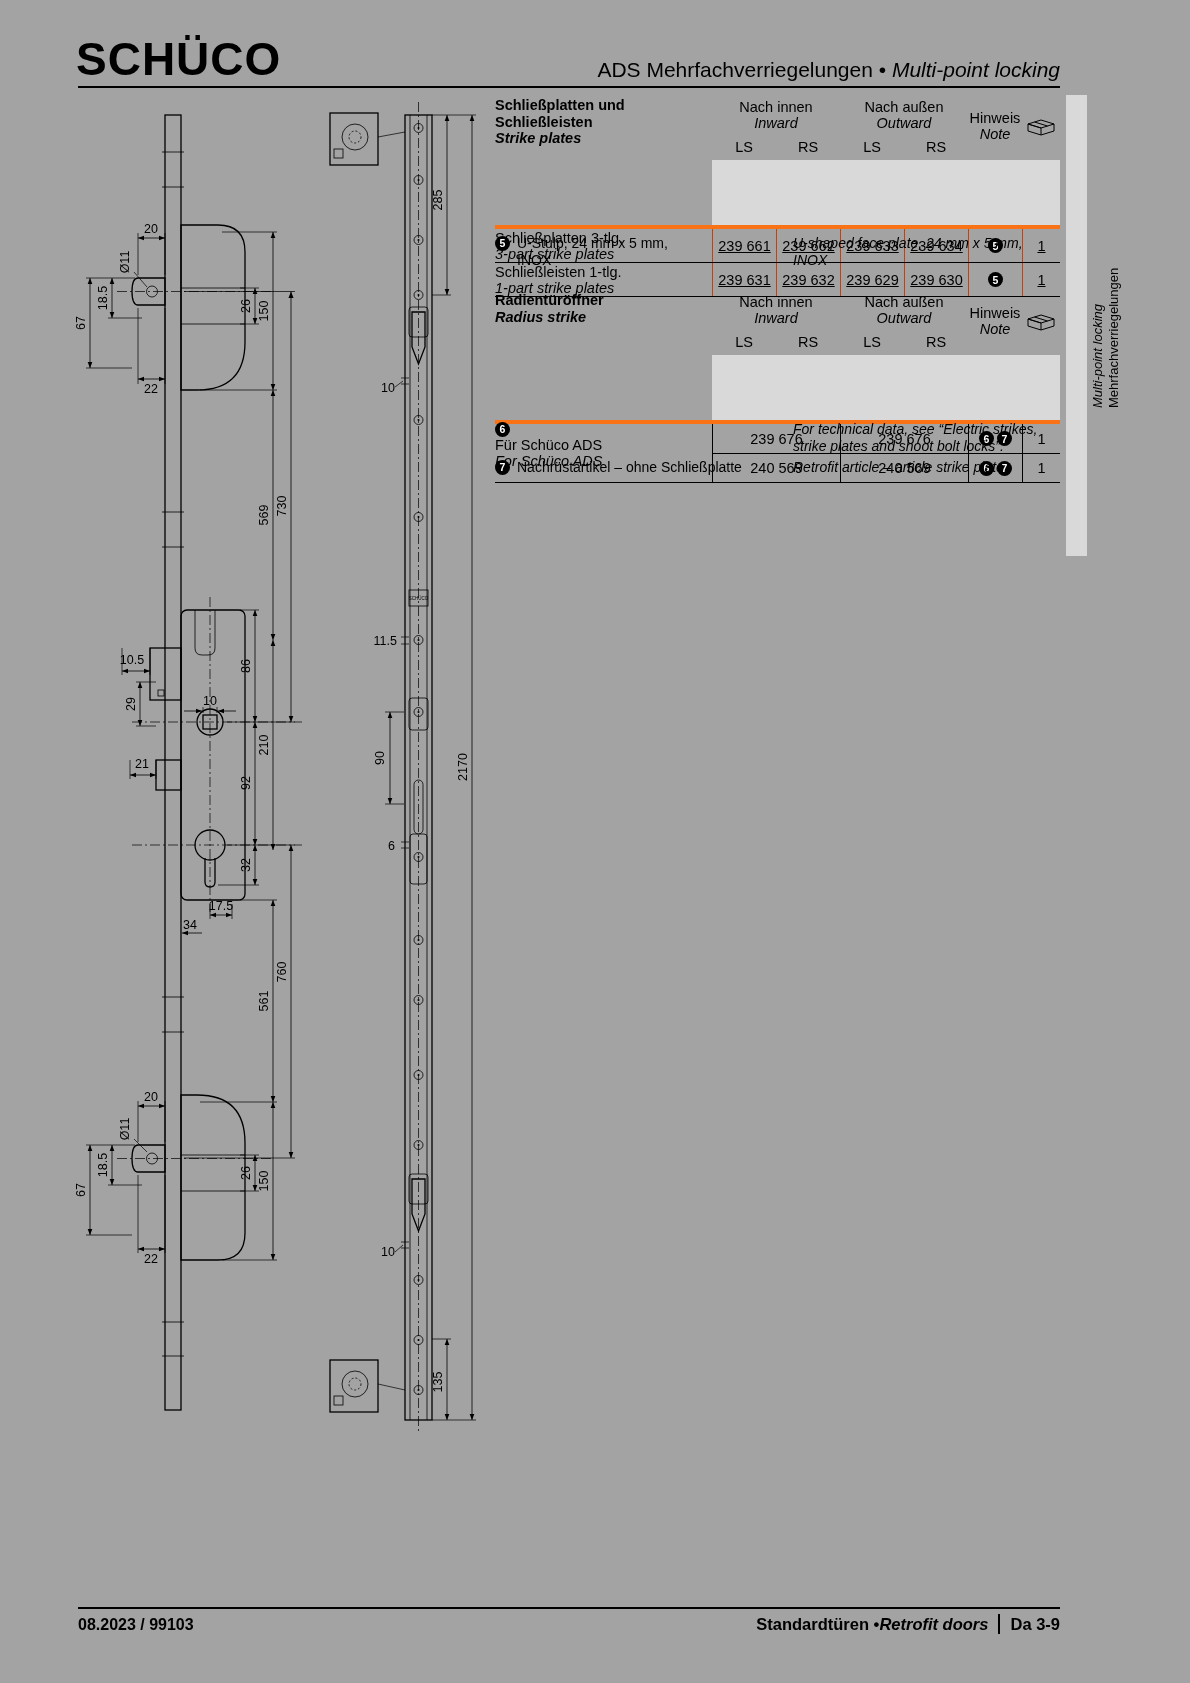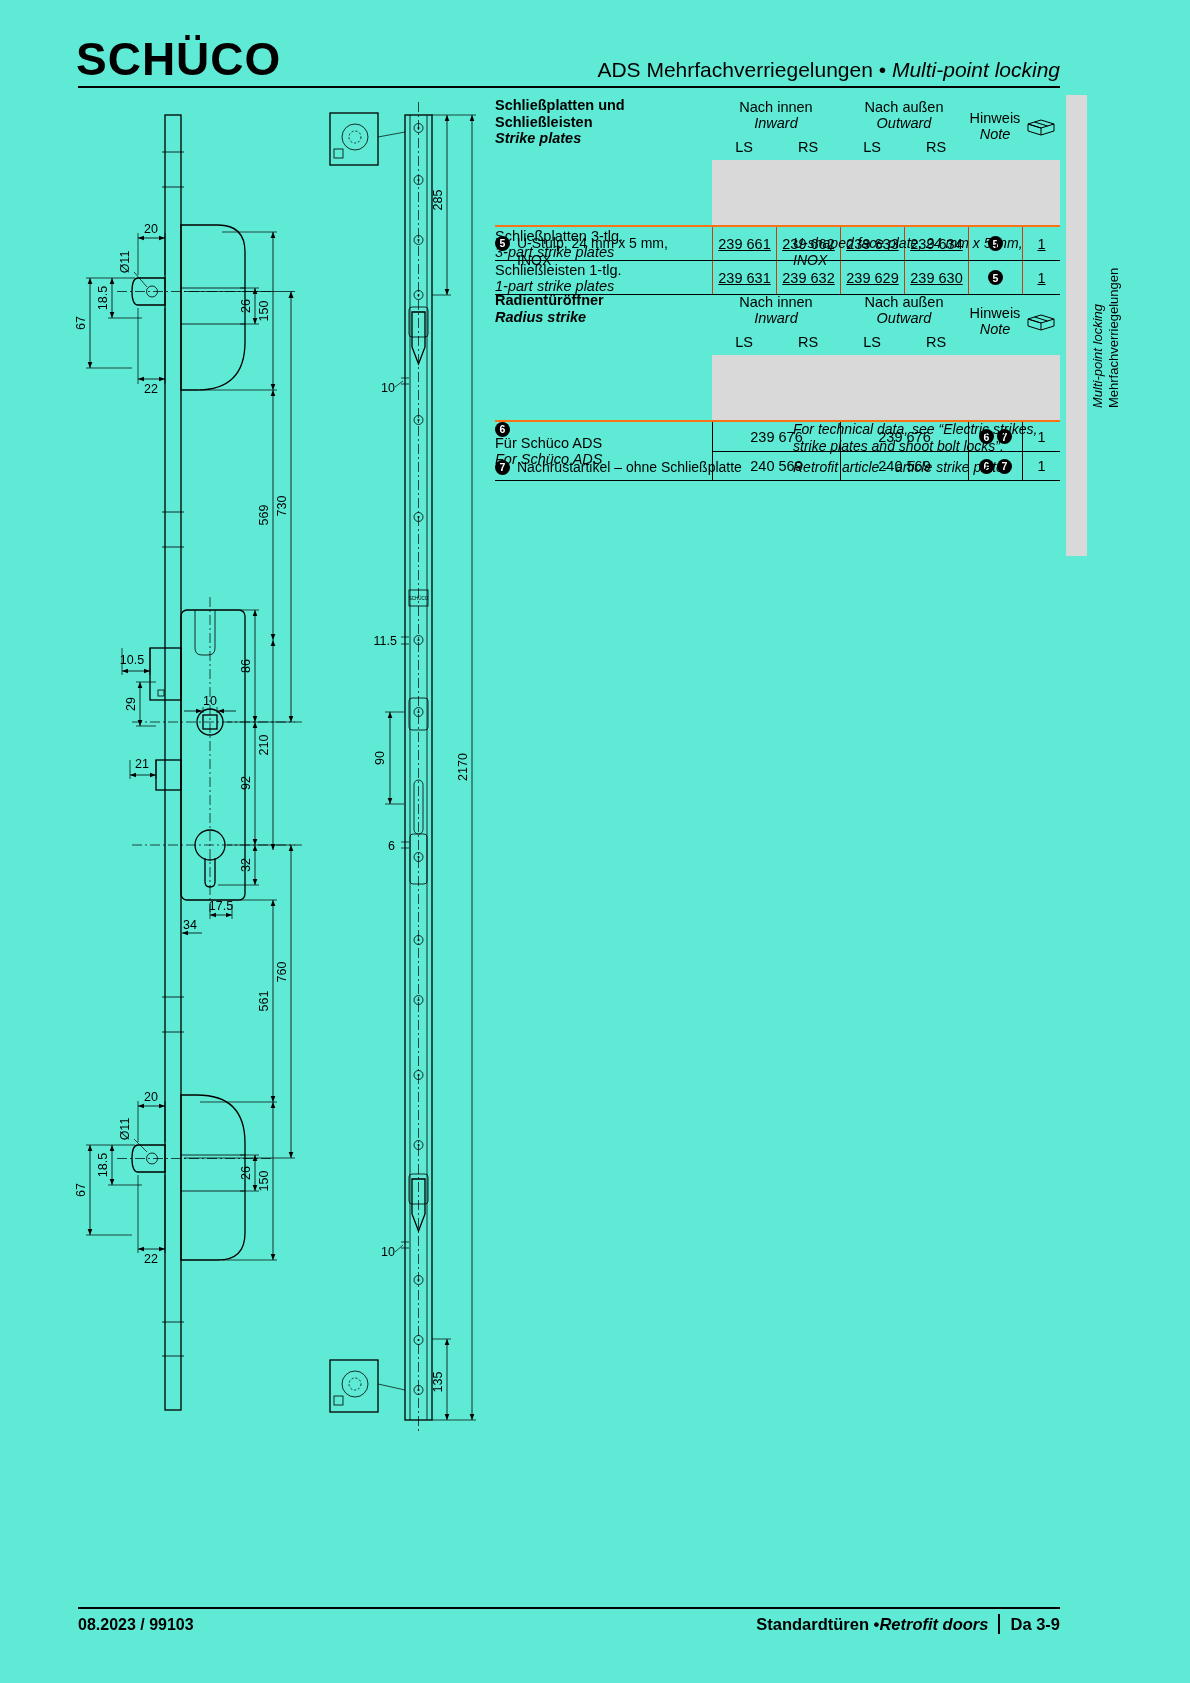--- a/index.html
+++ b/index.html
@@ -1,18 +1,18 @@
 <!DOCTYPE html>
 <html><head>
 <meta charset="utf-8">
 <style>
   * { margin:0; padding:0; box-sizing:border-box; }
   html,body { background:#fff; }
   body { font-family:"Liberation Sans", sans-serif; color:#000; }
-  .page { position:relative; width:1190px; height:1683px; background:#5eead4; overflow:hidden; margin:0 auto; }
+  .page { position:relative; width:1190px; height:1683px; background:#a3a3a3; overflow:hidden; margin:0 auto; }
 
   
   .logo { position:absolute; left:76px; top:32px; font-size:46px; font-weight:bold; letter-spacing:1px; }
   .header-title { position:absolute; right:130px; top:58px; font-size:21px; white-space:nowrap; }
   .header-title .it { font-style:italic; }
   .header-rule { position:absolute; left:78px; top:86px; width:982px; height:2px; background:#000; }
 
   
   .side-tab { position:absolute; left:1066px; top:95px; width:21px; height:461px; background:#d9d9d9; }
   .side-text { position:absolute; left:1090px; top:408px; transform:rotate(-90deg); transform-origin:top left; white-space:nowrap; font-size:13px; line-height:15.5px; }
@@ -21,21 +21,21 @@
   
   .footer-rule { position:absolute; left:78px; top:1607px; width:982px; height:2px; background:#000; }
   .footer-left { position:absolute; left:78px; top:1616px; font-size:16px; font-weight:bold; }
   .footer-right { position:absolute; right:130px; top:1614px; display:flex; align-items:center; font-size:16.5px; font-weight:bold; }
   .footer-right .it { font-style:italic; }
   .footer-sep { display:inline-block; width:2px; height:20px; background:#000; margin:0 10px; }
 
   
   .rcol { position:absolute; left:495px; top:95px; width:565px; font-size:14.5px; }
   .tgrid { display:grid; grid-template-columns:217px 64px 64px 64px 64px 54px 38px; }
-  .thead { position:relative; grid-template-rows:40px 25px; border-bottom:2px solid #f97316; }
+  .thead { position:relative; grid-template-rows:40px 25px; border-bottom:4px solid #f97316; }
   .graybg { position:absolute; left:217px; top:0; width:348px; height:65px; background:#d9d9d9; }
   .thead > div { position:relative; }
   .t-title { grid-column:1; grid-row:1/3; font-weight:bold; line-height:16.5px; padding-top:2px; }
   .t-title .it { font-style:italic; }
   .grp { text-align:center; line-height:16px; padding-top:4px; }
   .grp-in { grid-column:2/4; grid-row:1; }
   .grp-out { grid-column:4/6; grid-row:1; }
   .it { font-style:italic; }
   .hnote { grid-column:6; grid-row:1/3; text-align:center; line-height:16px; padding-top:15px; }
   .pkgc { grid-column:7; grid-row:1/3; display:flex; align-items:center; justify-content:center; }

